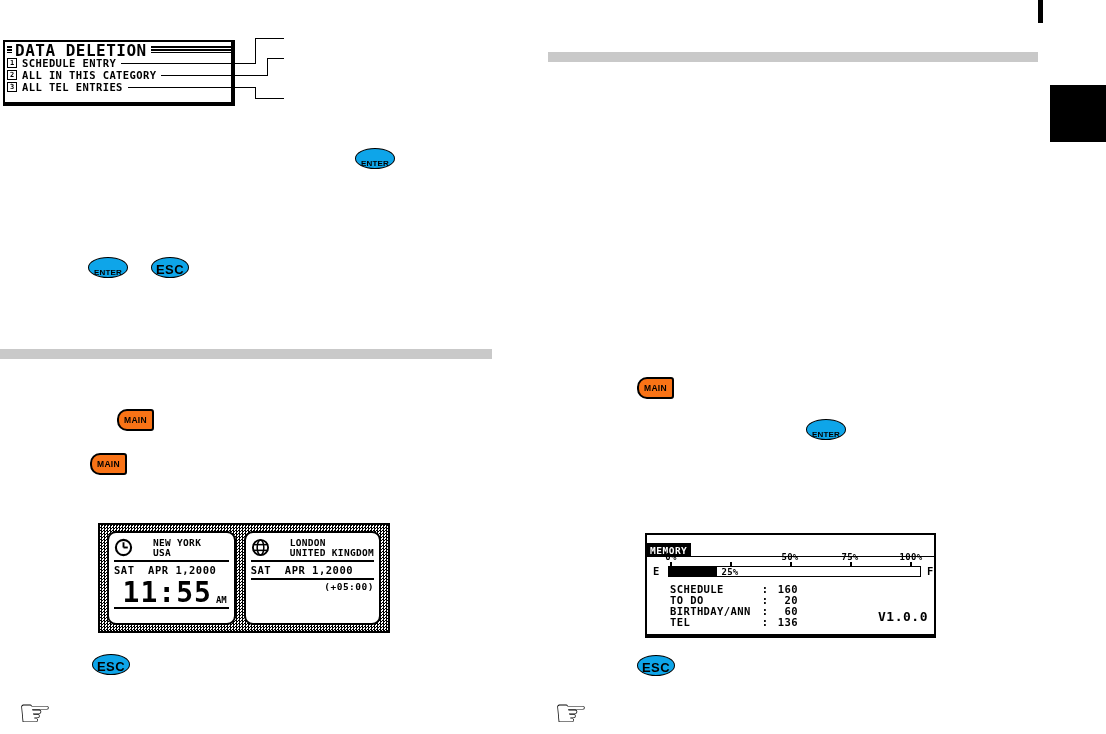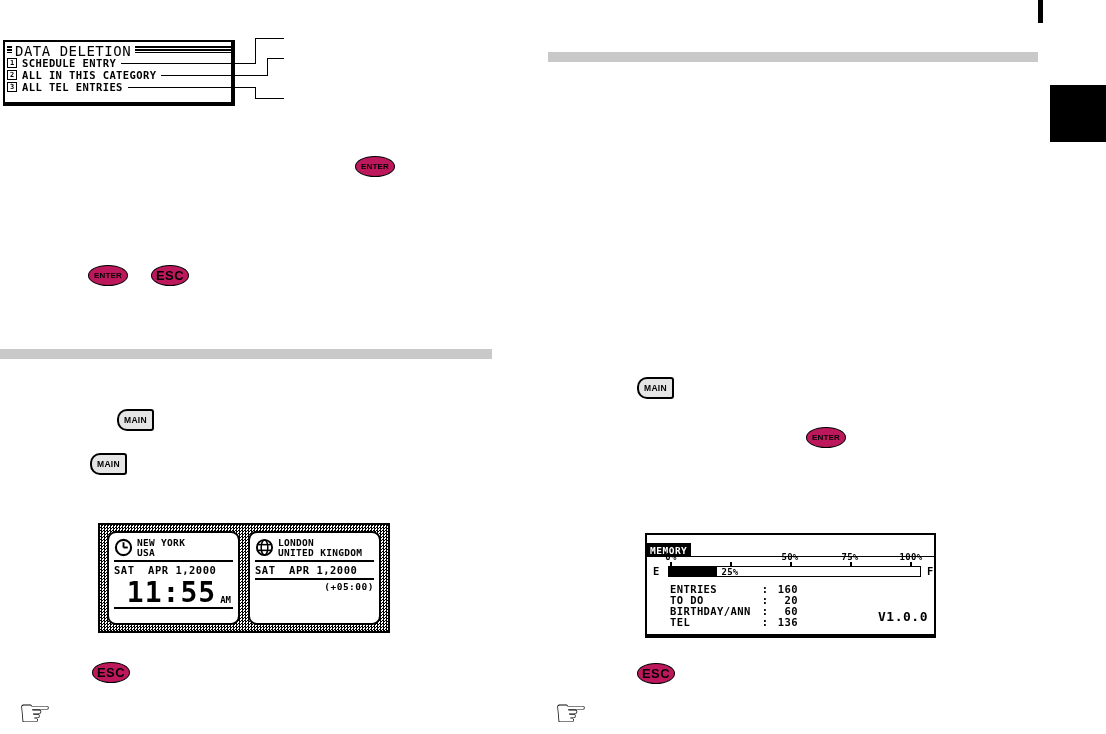--- a/index.html
+++ b/index.html
@@ -8,53 +8,53 @@
   .abs{position:absolute;}
 
   
   .lcd-menu{left:3px;top:40px;width:224px;height:58px;border:2px solid #000;
             border-right-width:4px;border-bottom-width:4px;background:#fff;
             padding:2px 0 0 2px;box-sizing:content-box;}
   .lcd-title-row{display:flex;align-items:center;height:13px;}
   .stripes{height:9px;background:repeating-linear-gradient(to bottom,#000 0 1.5px,#fff 1.5px 3px);}
   .lead-stripes{width:5px;margin-right:3px;}
   .fill-stripes{flex:1;margin-left:4px;}
-  .lcd-title{font-weight:normal;font-size:14px;letter-spacing:0.5px;white-space:pre;}
+  .lcd-title{font-weight:bold;font-size:16px;letter-spacing:0.5px;white-space:pre;}
   .lcd-row{display:flex;align-items:center;height:12px;}
   .numbox{width:8px;height:8px;border:1px solid #000;font-size:7px;font-weight:bold;
           display:flex;align-items:center;justify-content:center;margin-right:5px;flex:none;}
   .lcd-item-label{font-weight:bold;font-size:10.5px;letter-spacing:0.4px;white-space:pre;}
   .dashline{flex:1;border-top:1.5px solid #000;margin:0 0 0 5px;}
 
   
   .line{position:absolute;}
 
   
-  .btn-oval{position:absolute;border:1.5px solid #000;border-radius:50%;background:#be185d;
-            display:flex;align-items:center;justify-content:center;
-            font-family:"Liberation Sans",sans-serif;font-weight:bold;color:#000;margin-top:8px;}
+  .btn-oval{position:absolute;border:1.5px solid #000;border-radius:50%;background:#0ea5e9;
+            display:flex;align-items:flex-end;justify-content:center;
+            font-family:"Liberation Sans",sans-serif;font-weight:bold;color:#000;}
   .btn-enter{width:38px;height:19px;font-size:8px;letter-spacing:0.2px;}
   .btn-esc{width:36px;height:19px;font-size:13px;letter-spacing:0.5px;}
   .btn-main{position:absolute;width:33px;height:18px;border:2px solid #000;
-            border-radius:10px 3px 3px 10px;background:#e5e5e5;display:flex;align-items:center;
+            border-radius:10px 3px 3px 10px;background:#f97316;display:flex;align-items:center;
             justify-content:center;font-family:"Liberation Sans",sans-serif;
             font-weight:bold;font-size:8.5px;letter-spacing:0.3px;}
 
   
   .graybar{height:10px;}
   .blackblock{background:#000;}
 
   
   .clockbox{left:98px;top:523px;width:292px;height:110px;border:2px solid #000;
             box-sizing:border-box;background-color:#fff;
             background-image:conic-gradient(#000 90deg,#fff 90deg 180deg,#000 180deg 270deg,#fff 270deg);
             background-size:3px 3px;display:flex;gap:8px;padding:6px 7px;}
   .clockpanel{background:#fff;border:2px solid #000;border-radius:9px;flex:1;
               display:flex;flex-direction:column;padding:3px 5px 2px 5px;box-sizing:border-box;}
-  .cp-head{display:flex;align-items:center;gap:4px;height:23px;}
+  .cp-head{display:flex;align-items:center;gap:20px;height:23px;}
   .cp-citylines{display:flex;flex-direction:column;line-height:10px;}
   .cp-city,.cp-country{font-weight:bold;font-size:9.5px;letter-spacing:0.3px;white-space:pre;}
   .cp-divider{border-top:2px solid #000;margin-top:1px;}
   .cp-date{font-weight:bold;font-size:10.5px;letter-spacing:0.5px;white-space:pre;margin-top:2px;}
   .cp-timerow{flex:1;display:flex;align-items:flex-end;justify-content:flex-end;padding-right:2px;}
   .cp-time{font-weight:bold;font-size:28px;line-height:24px;letter-spacing:1px;}
   .cp-mer{font-weight:bold;font-size:9px;margin-left:4px;}
   .cp-heavyline{border-top:2.5px solid #000;margin-top:2px;}
   .cp-foot{height:12px;display:flex;justify-content:flex-end;align-items:center;
            font-weight:bold;font-size:9.5px;letter-spacing:0.5px;}
@@ -214,21 +214,21 @@
     <div class="mem-tick" style="left:143px;top:27px;"></div>
     <div class="mem-tick" style="left:203px;top:27px;"></div>
     <div class="mem-tick" style="left:263px;top:27px;"></div>
     <span class="mem-ef" style="left:6px;top:30px;">E</span>
     <div class="mem-gauge">
       <div class="mem-fill" style="width: 19%;"></div>
     </div>
     <span class="mem-ef" style="left:280px;top:30px;">F</span>
     <div class="mem-rows">
       <div class="mem-row">
-        <span class="mem-label">ENTRIES</span>
+        <span class="mem-label">SCHEDULE</span>
         <span class="mem-colon">:</span>
         <span class="mem-val">160</span>
       </div>
       <div class="mem-row">
         <span class="mem-label">TO DO</span>
         <span class="mem-colon">:</span>
         <span class="mem-val">20</span>
       </div>
       <div class="mem-row">
         <span class="mem-label">BIRTHDAY/ANN</span>

